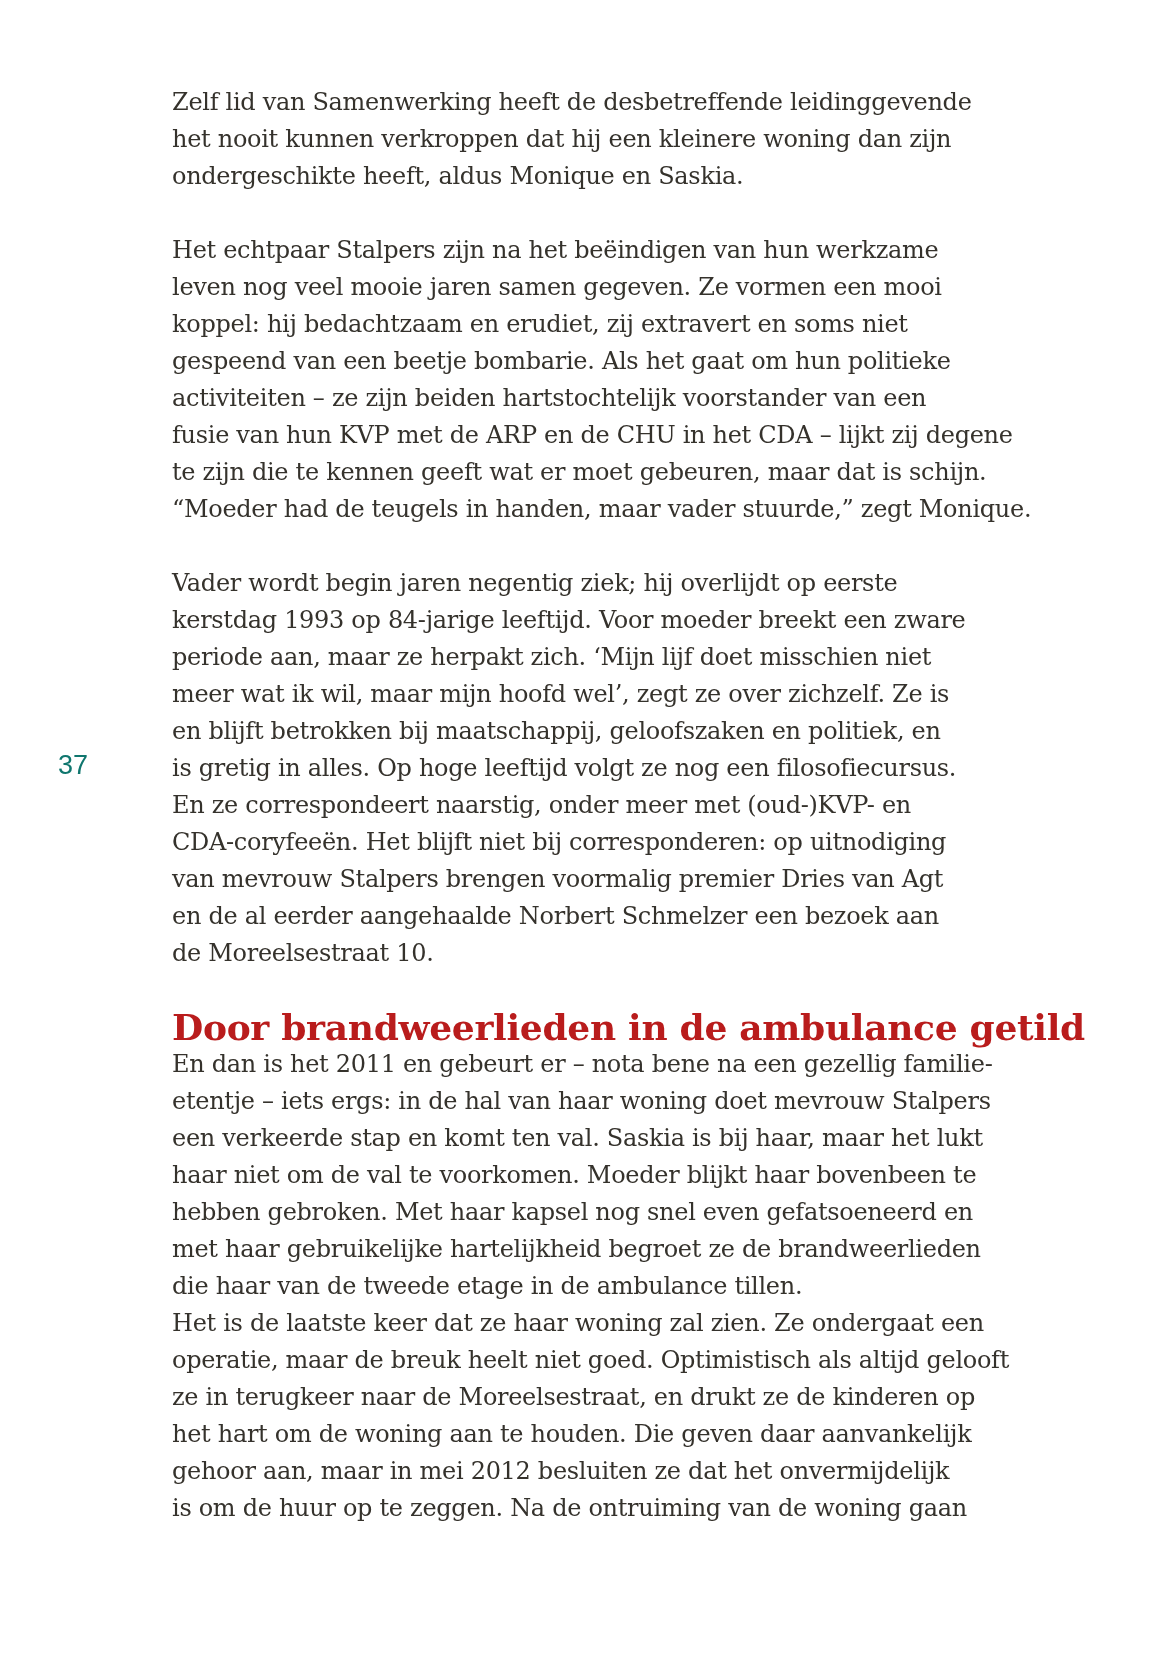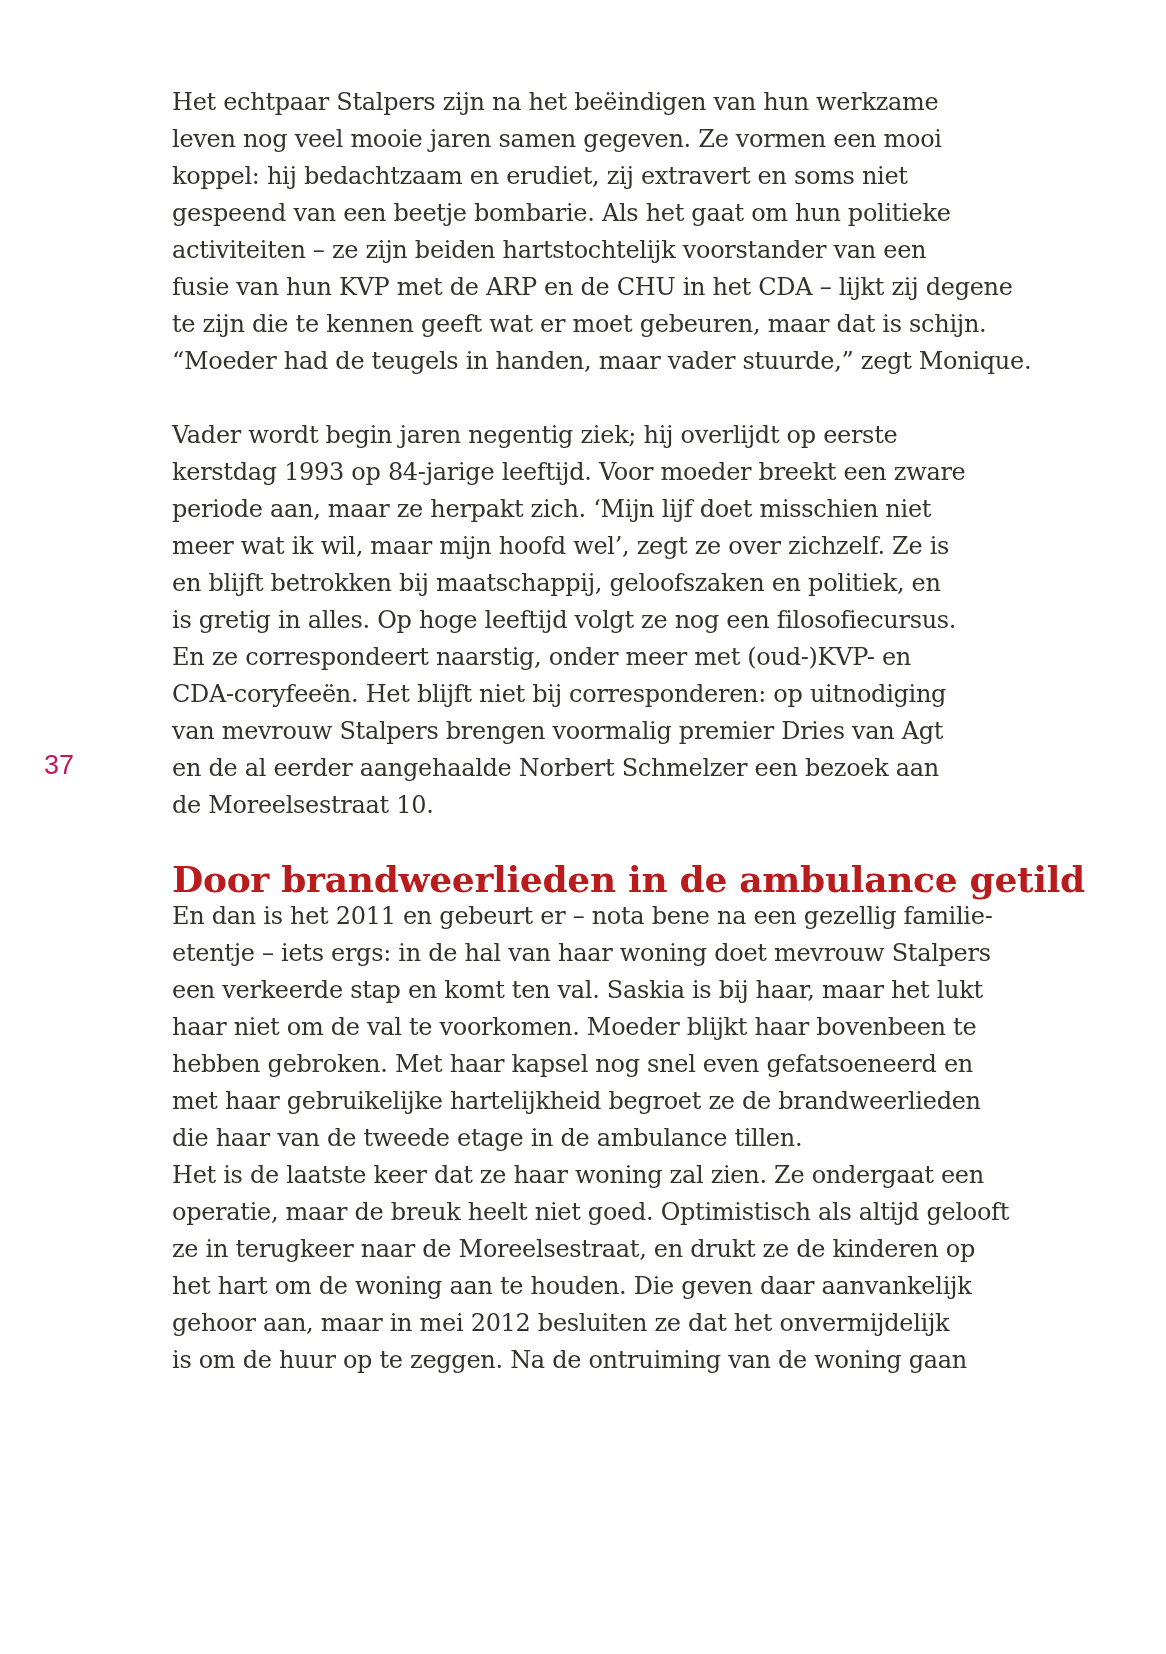--- a/index.html
+++ b/index.html
@@ -11,26 +11,26 @@
     position: relative;
     width: 1166px;
     height: 1654px;
     background: #ffffff;
     overflow: hidden;
     font-family: "DejaVu Serif", serif;
     color: #35322c;
   }
   .folio {
     position: absolute;
-    left: 44px;
+    left: 58px;
     top: 752px;
     font-family: "Liberation Sans", sans-serif;
     font-size: 27px;
     line-height: 1;
-    color: #be185d;
+    color: #0f766e;
   }
   .text-col {
     position: absolute;
     left: 172px;
     top: 84px;
     width: 950px;
     font-size: 24px;
     line-height: 37px;
     letter-spacing: -0.3px;
   }
@@ -48,20 +48,23 @@
 </style>
 </head>
 <body>
 
 <div class="page">
 
   <div class="folio">37</div>
 
   <div class="text-col">
 
+    <p class="para gap-after">Zelf lid van Samenwerking heeft de desbetreffende leidinggevende
+het nooit kunnen verkroppen dat hij een kleinere woning dan zijn
+ondergeschikte heeft, aldus Monique en Saskia.</p>
 
     <p class="para gap-after">Het echtpaar Stalpers zijn na het beëindigen van hun werkzame
 leven nog veel mooie jaren samen gegeven. Ze vormen een mooi
 koppel: hij bedachtzaam en erudiet, zij extravert en soms niet
 gespeend van een beetje bombarie. Als het gaat om hun politieke
 activiteiten – ze zijn beiden hartstochtelijk voorstander van een
 fusie van hun KVP met de ARP en de CHU in het CDA – lijkt zij degene
 te zijn die te kennen geeft wat er moet gebeuren, maar dat is schijn.
 “Moeder had de teugels in handen, maar vader stuurde,” zegt Monique.</p>
 

